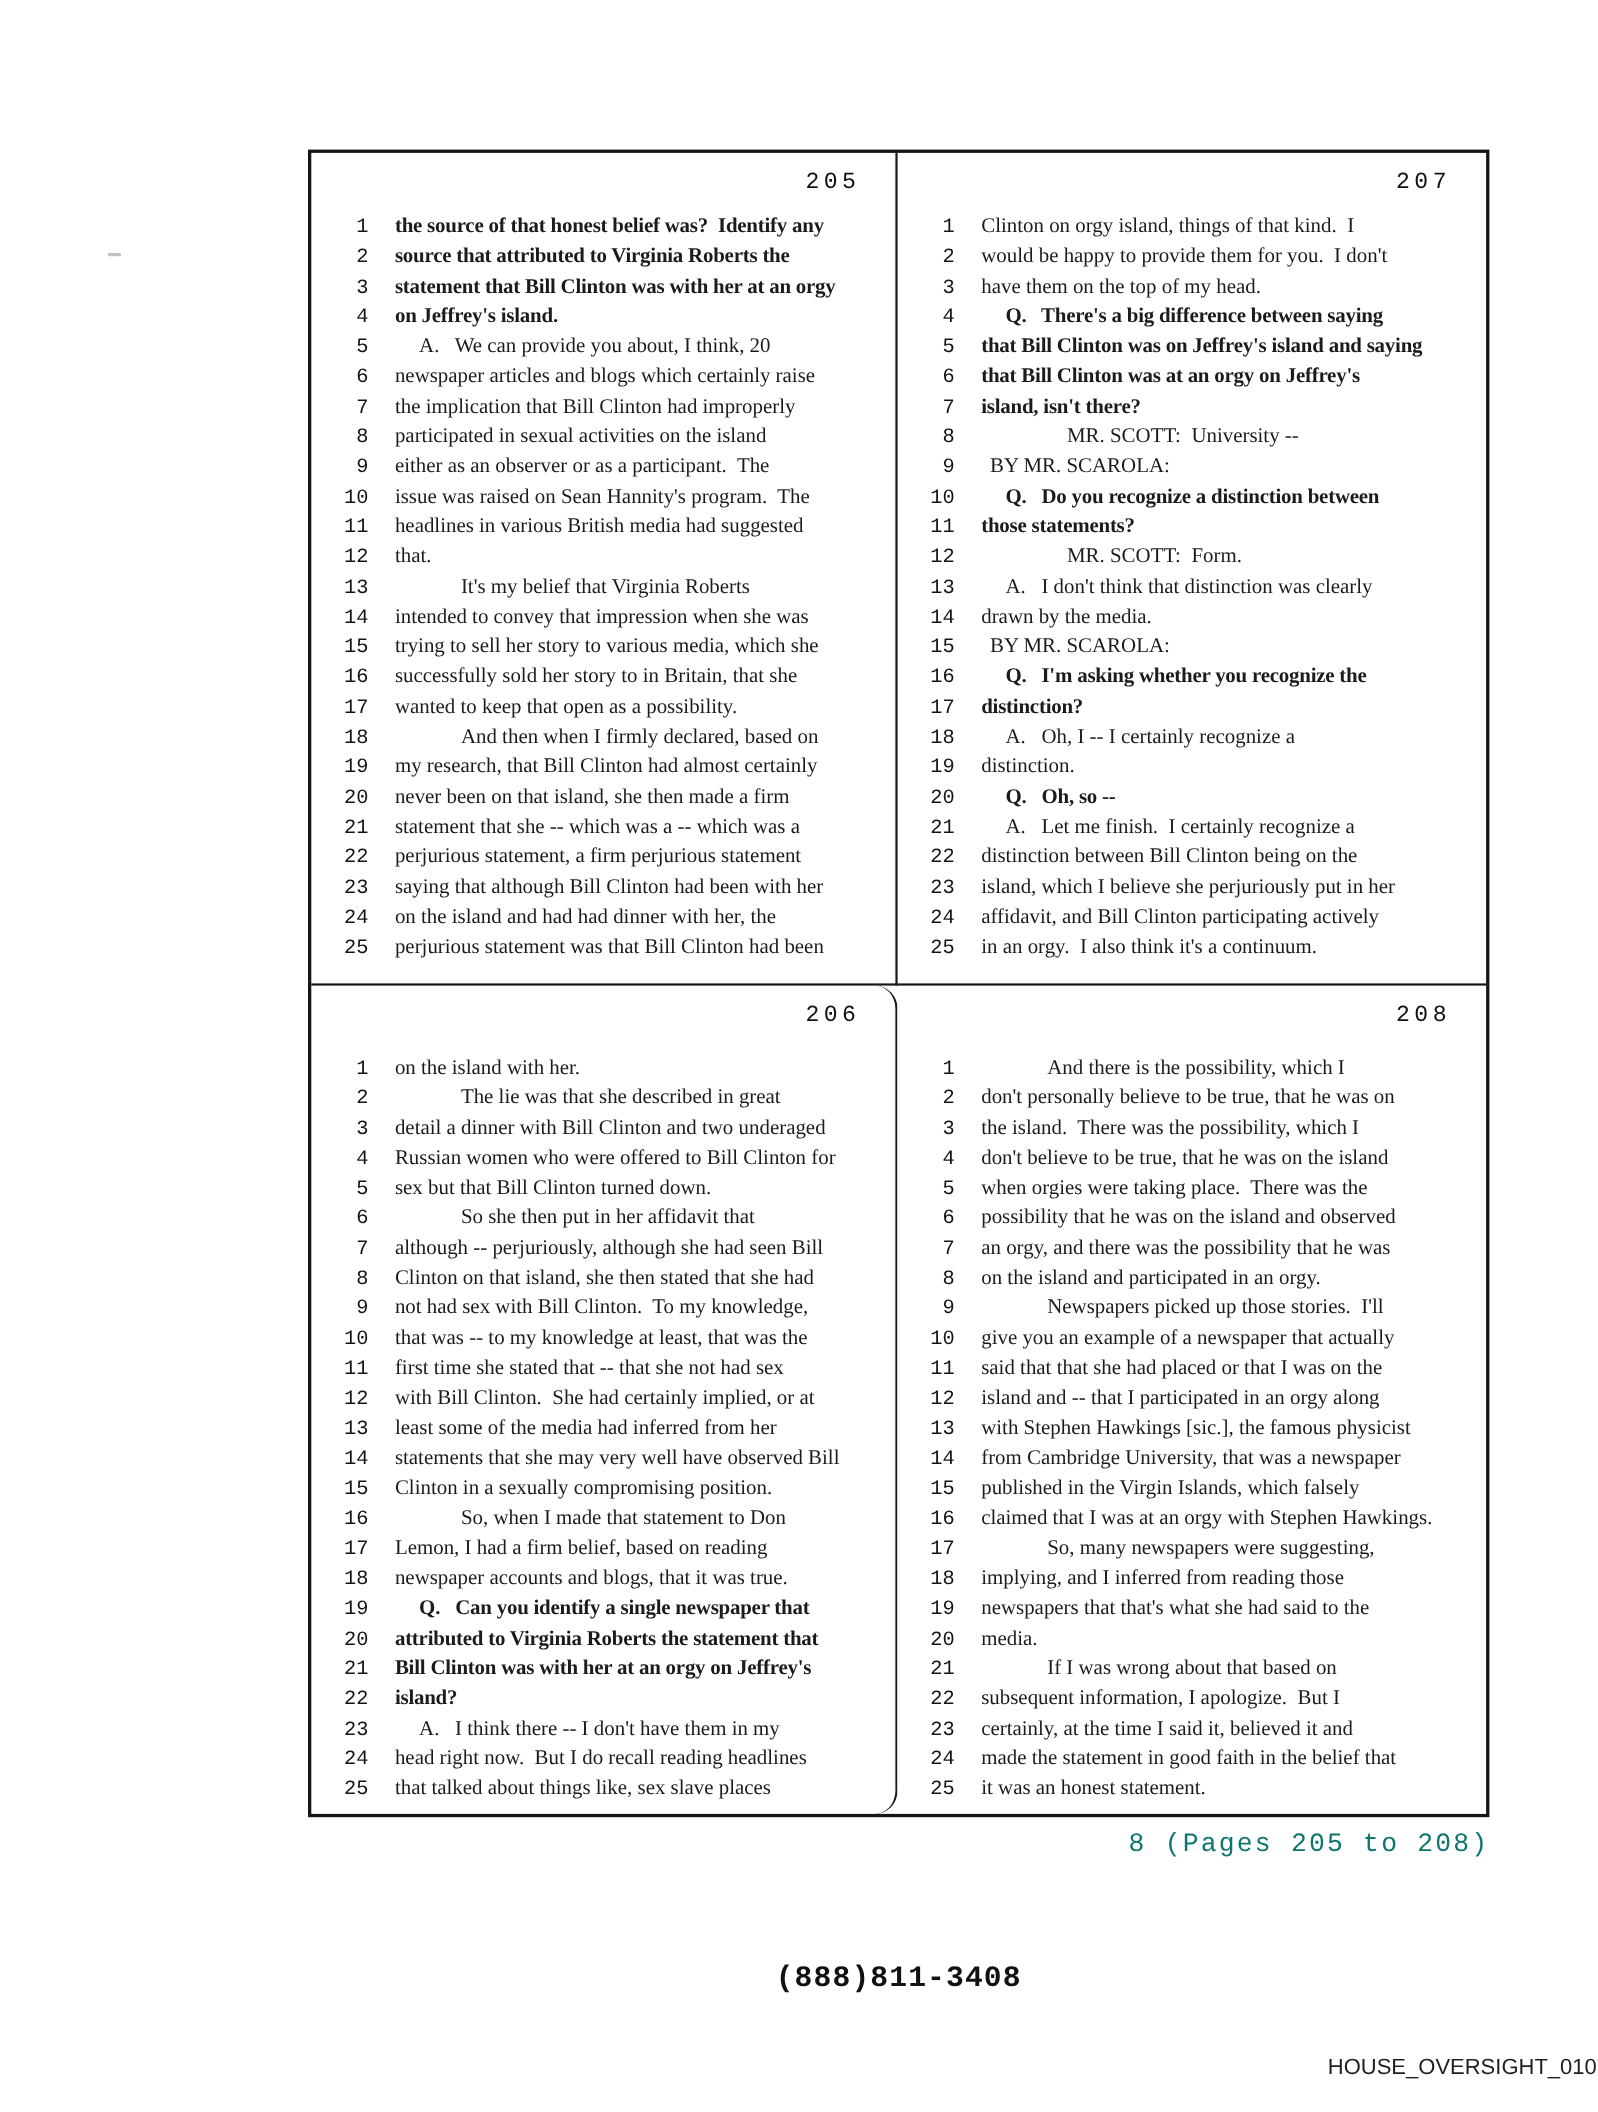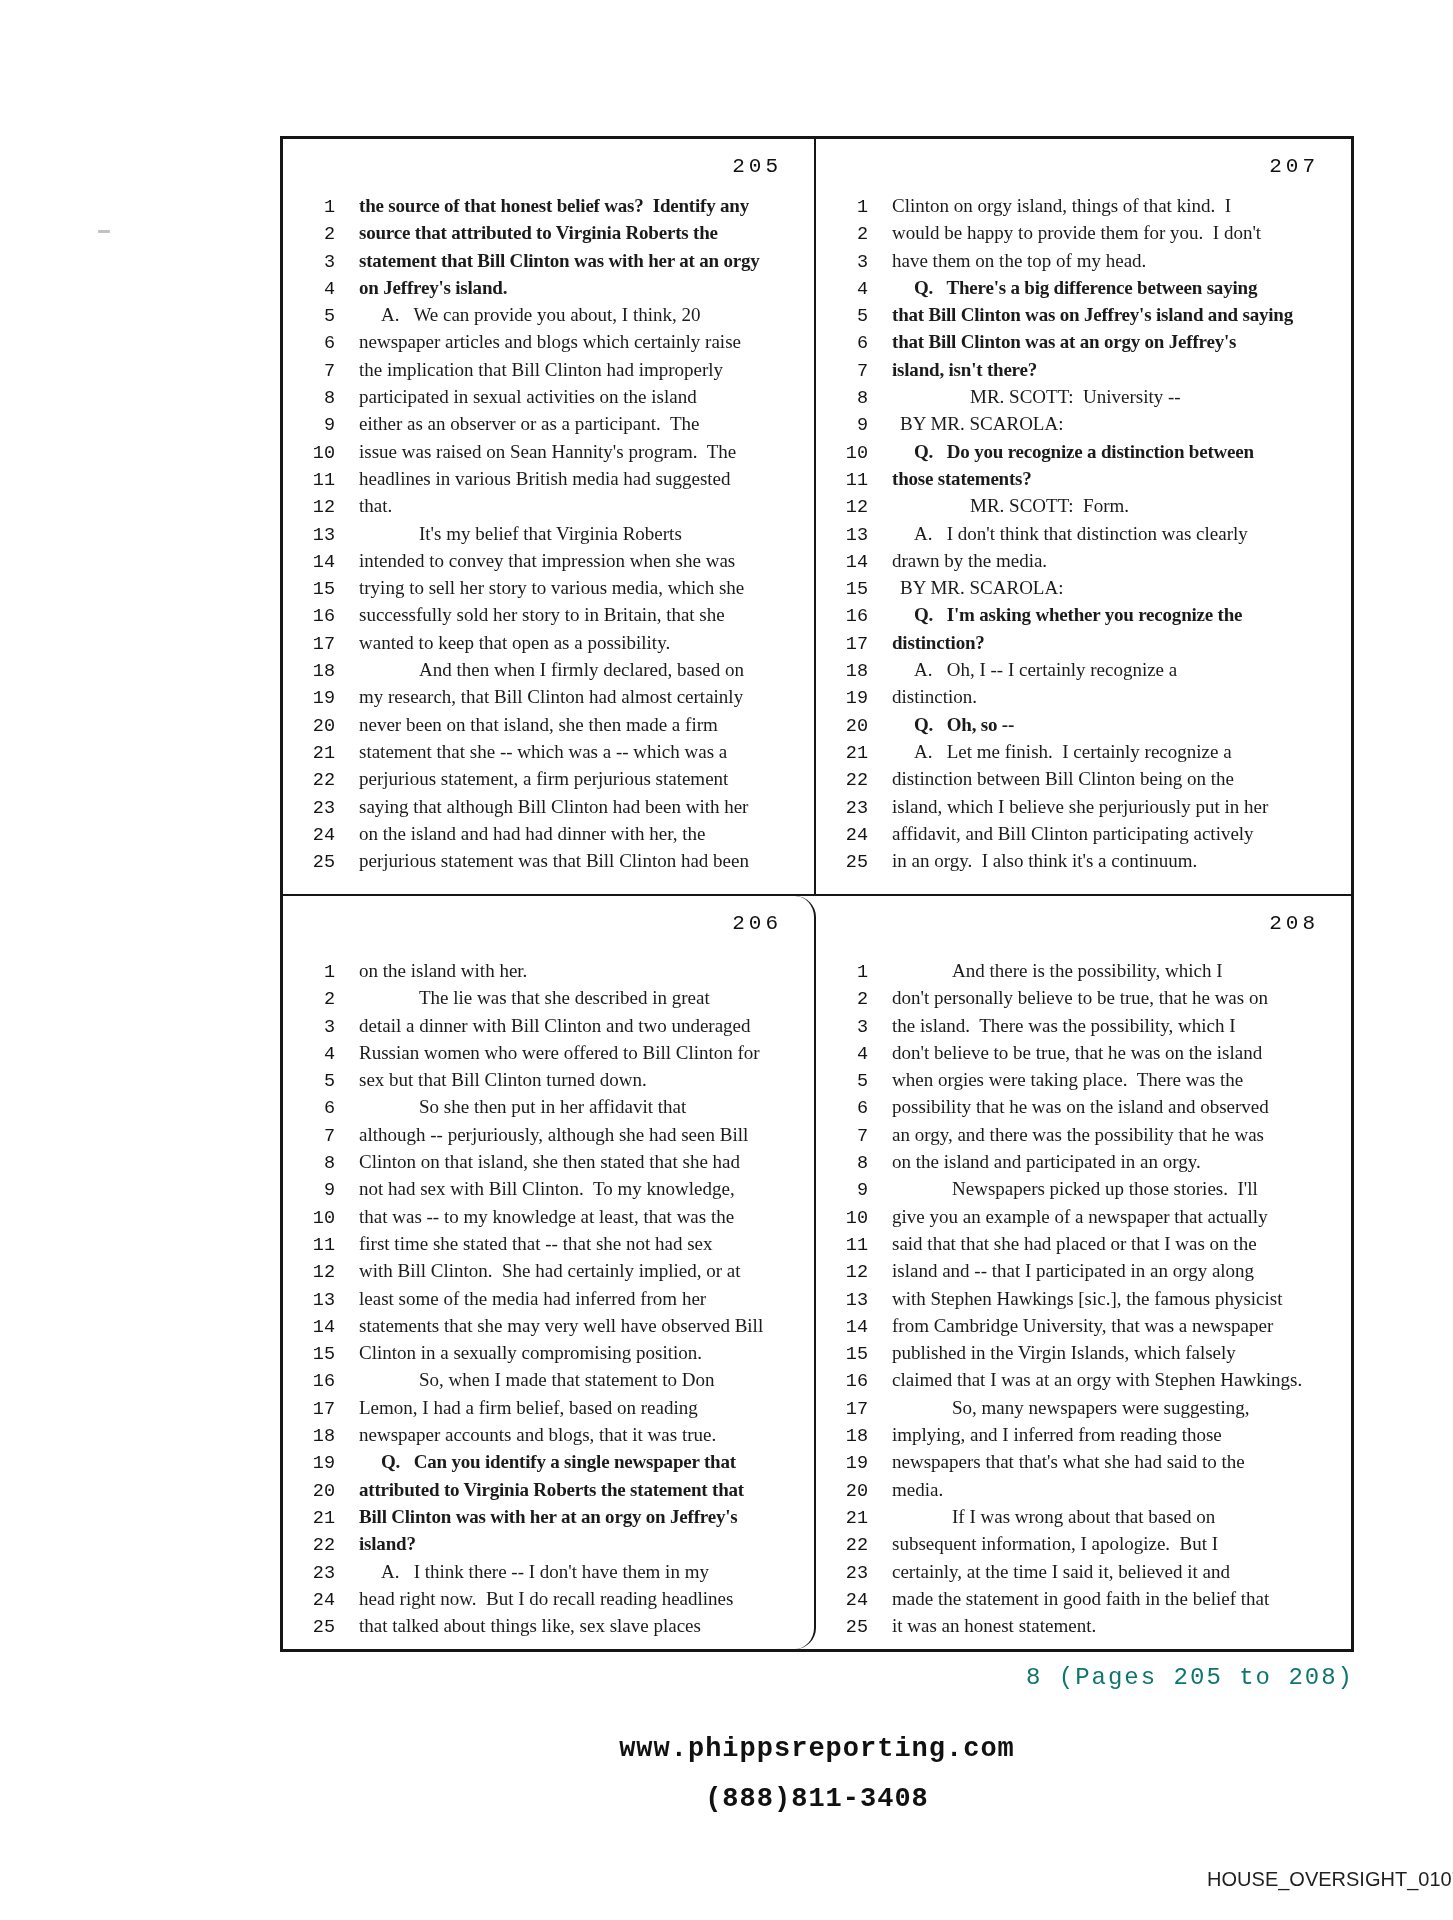--- a/index.html
+++ b/index.html
@@ -488,16 +488,15 @@
           </div>
           <div class="line">
             <span class="ln">25</span>
             <span class="lt ind-0">it was an honest statement.</span>
           </div>
         </div>
       </div>
     </div>
 
   <div class="footer-pageinfo">8  (Pages 205 to 208)</div>
-  <div class="footer-site">www.phippsreporting.com</div>
   <div class="footer-phone">(888)811-3408</div>
   <div class="stamp">HOUSE_OVERSIGHT_010790</div>
 </div>
 
 </body></html>

